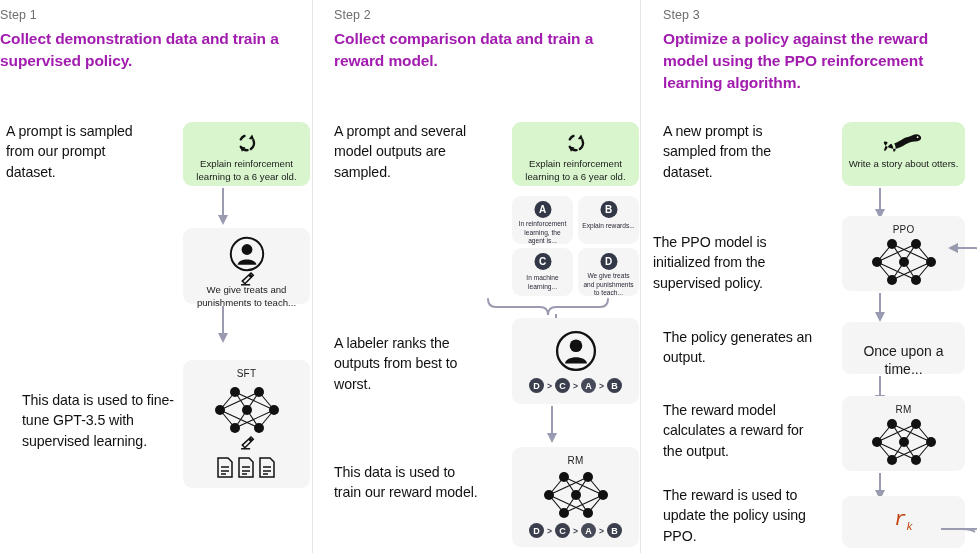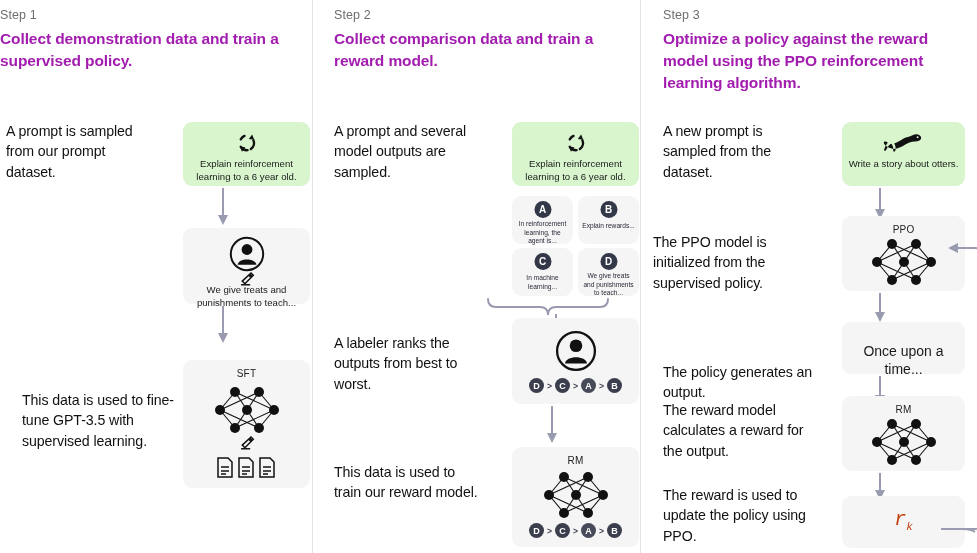--- a/index.html
+++ b/index.html
@@ -326,21 +326,21 @@
       </div>
     </div>
   </div>
 
   <div class="col" id="col3">
     <div class="step-label" style="left:22px;">Step 3</div>
     <div class="step-title" style="left:22px;width:300px;">Optimize a policy against the reward model using the PPO reinforcement learning algorithm.</div>
 
     <div class="caption" style="top:121px;left:22px;">A new prompt is sampled from the dataset.</div>
     <div class="caption" style="top:232px;left:12px;width:155px;">The PPO model is initialized from the supervised policy.</div>
-    <div class="caption" style="top:327px;left:22px;width:160px;margin-top:35px;">The policy generates an output.</div>
+    <div class="caption" style="top:327px;left:22px;width:160px;">The policy generates an output.</div>
     <div class="caption" style="top:400px;left:22px;width:155px;">The reward model calculates a reward for the output.</div>
     <div class="caption" style="top:485px;left:22px;width:150px;">The reward is used to update the policy using PPO.</div>
 
     <div class="box green" style="left:177px;top:122px;width:123px;height:64px;">
       <div style="position:absolute;left:0;right:0;top:10px;display:flex;justify-content:center;">
         <svg width="44" height="22" viewBox="0 0 44 22">
           <path d="M30.5 3.2 C33.5 1.4 37.5 2.0 38.8 4.6 C39.6 6.2 39.0 7.8 37.4 8.6
                    C35.0 9.8 31.0 9.4 27.5 10.6 C23.0 12.1 20.0 15.5 15.0 16.4
                    C10.5 17.2 6.0 16.0 3.0 13.0 C1.6 11.6 1.4 10.2 2.6 9.6
                    C3.6 9.1 4.6 9.8 5.8 10.6 C4.2 12.6 3.0 14.8 2.2 17.2

